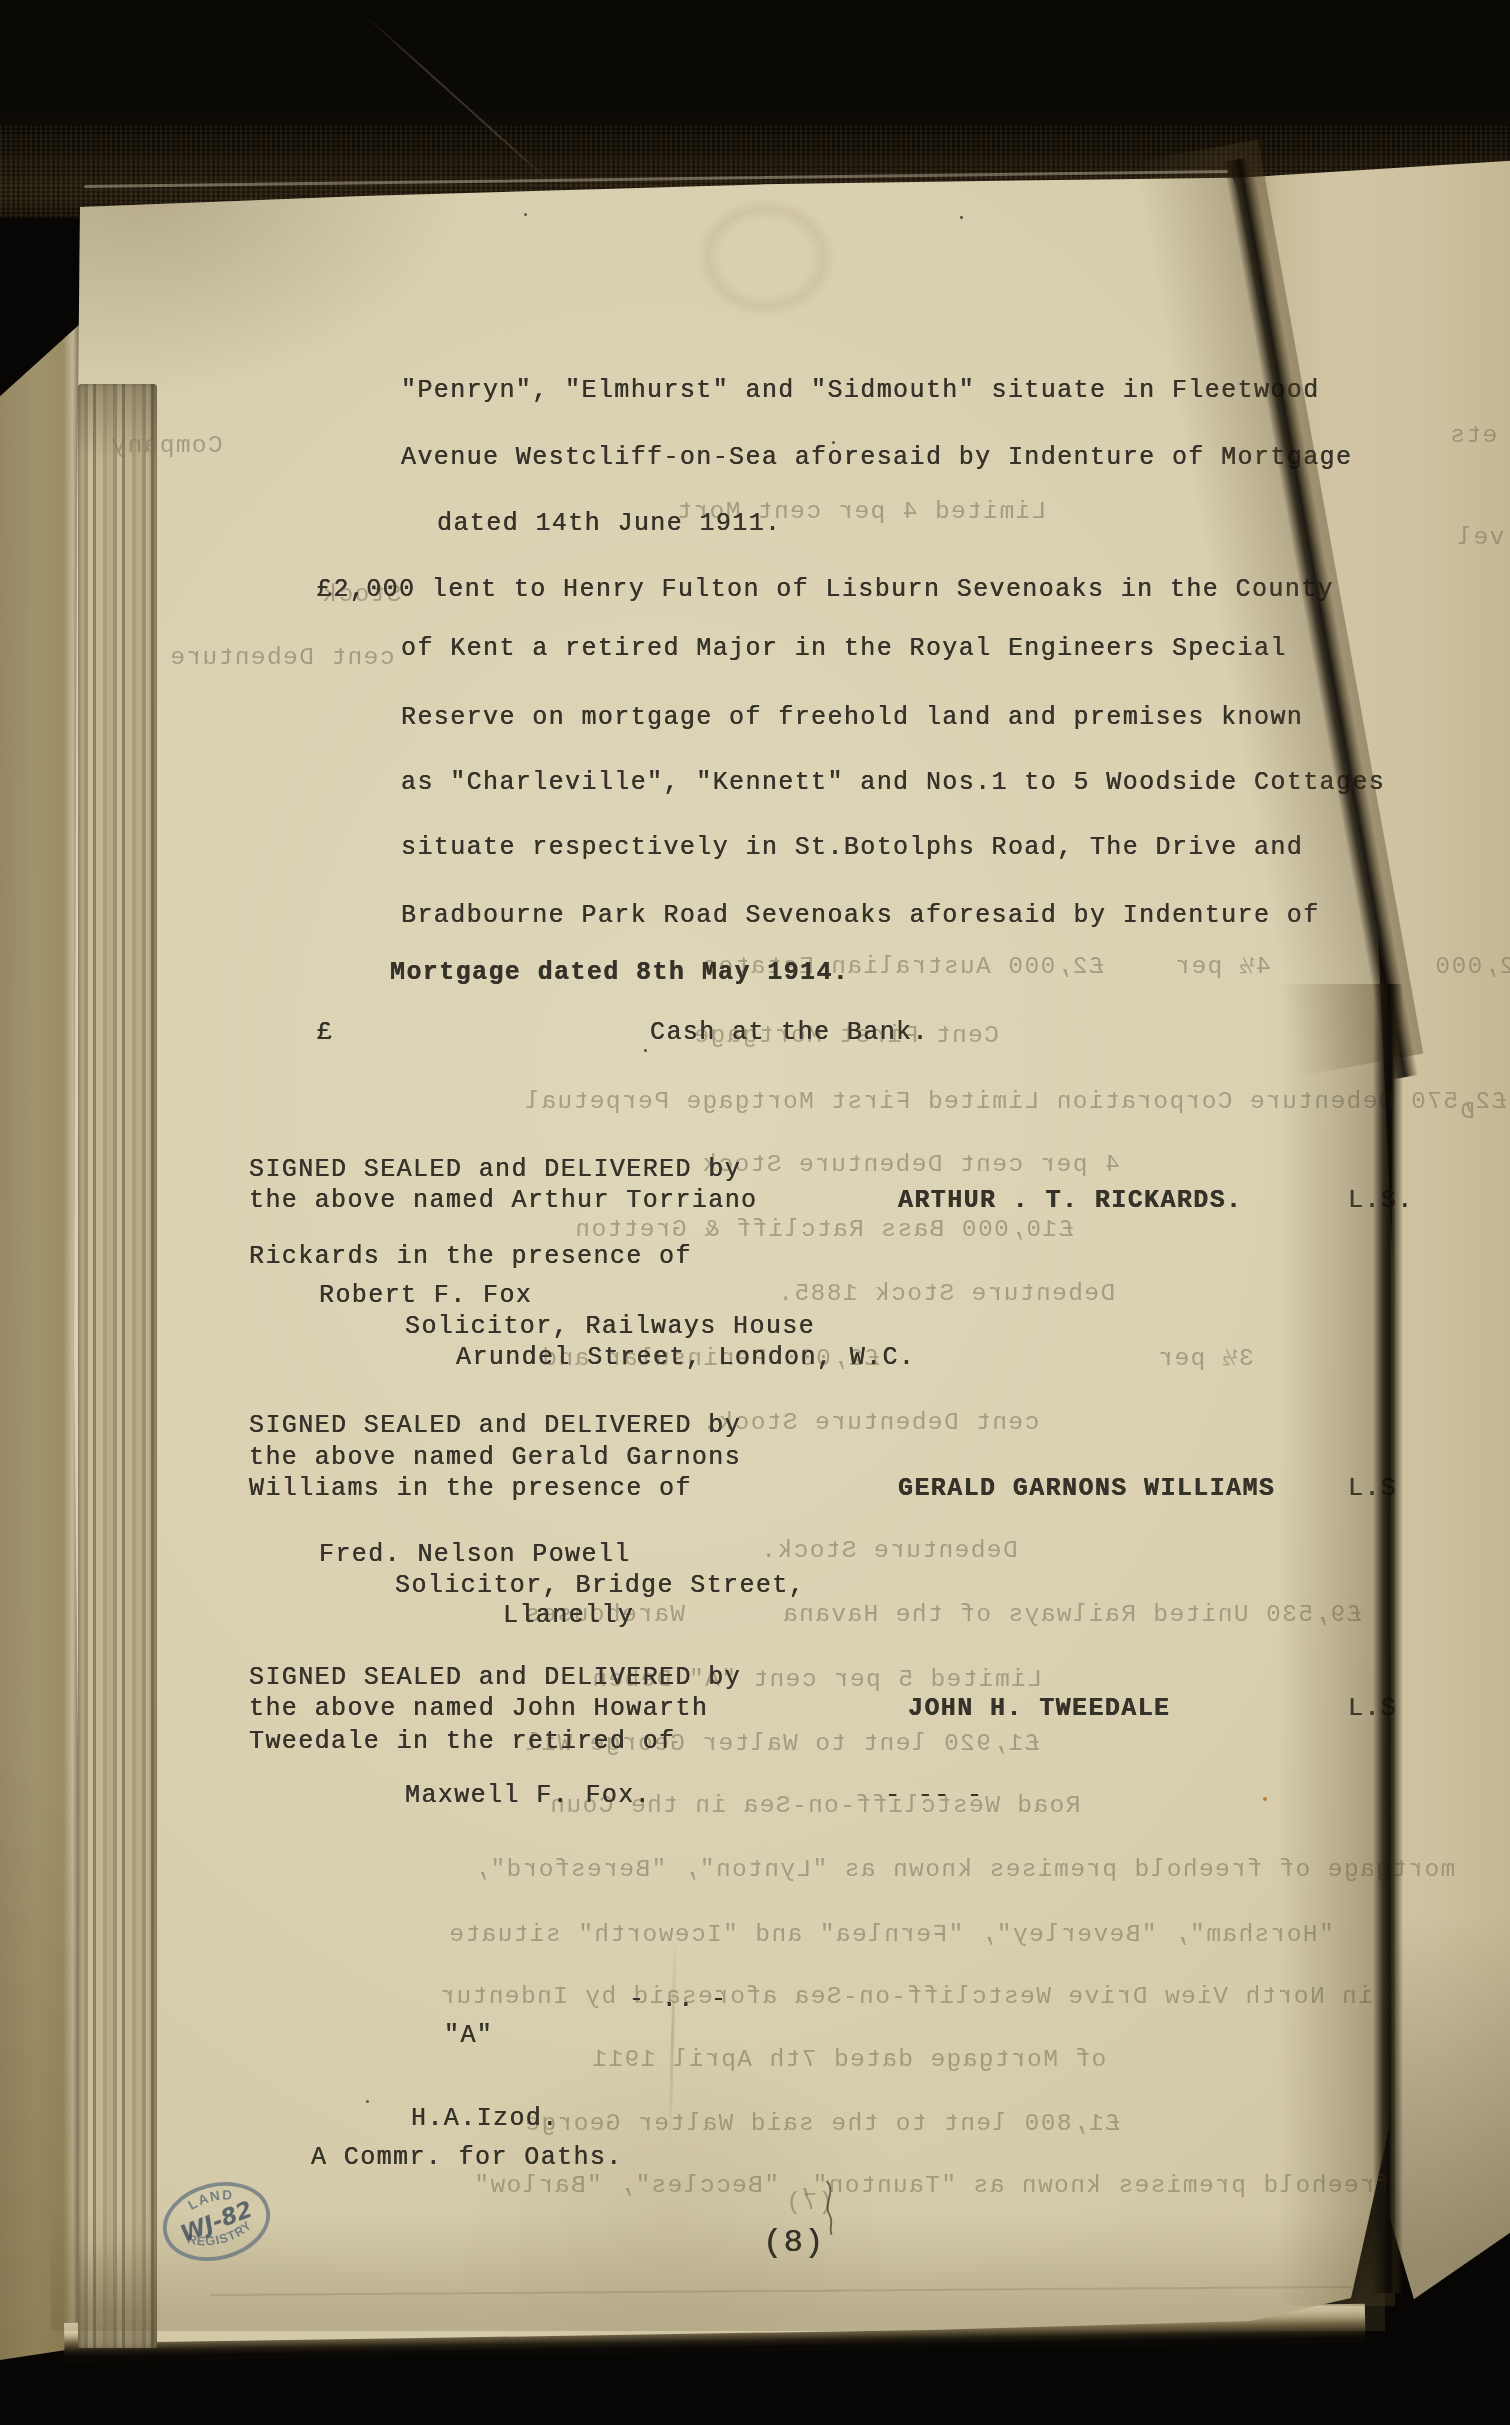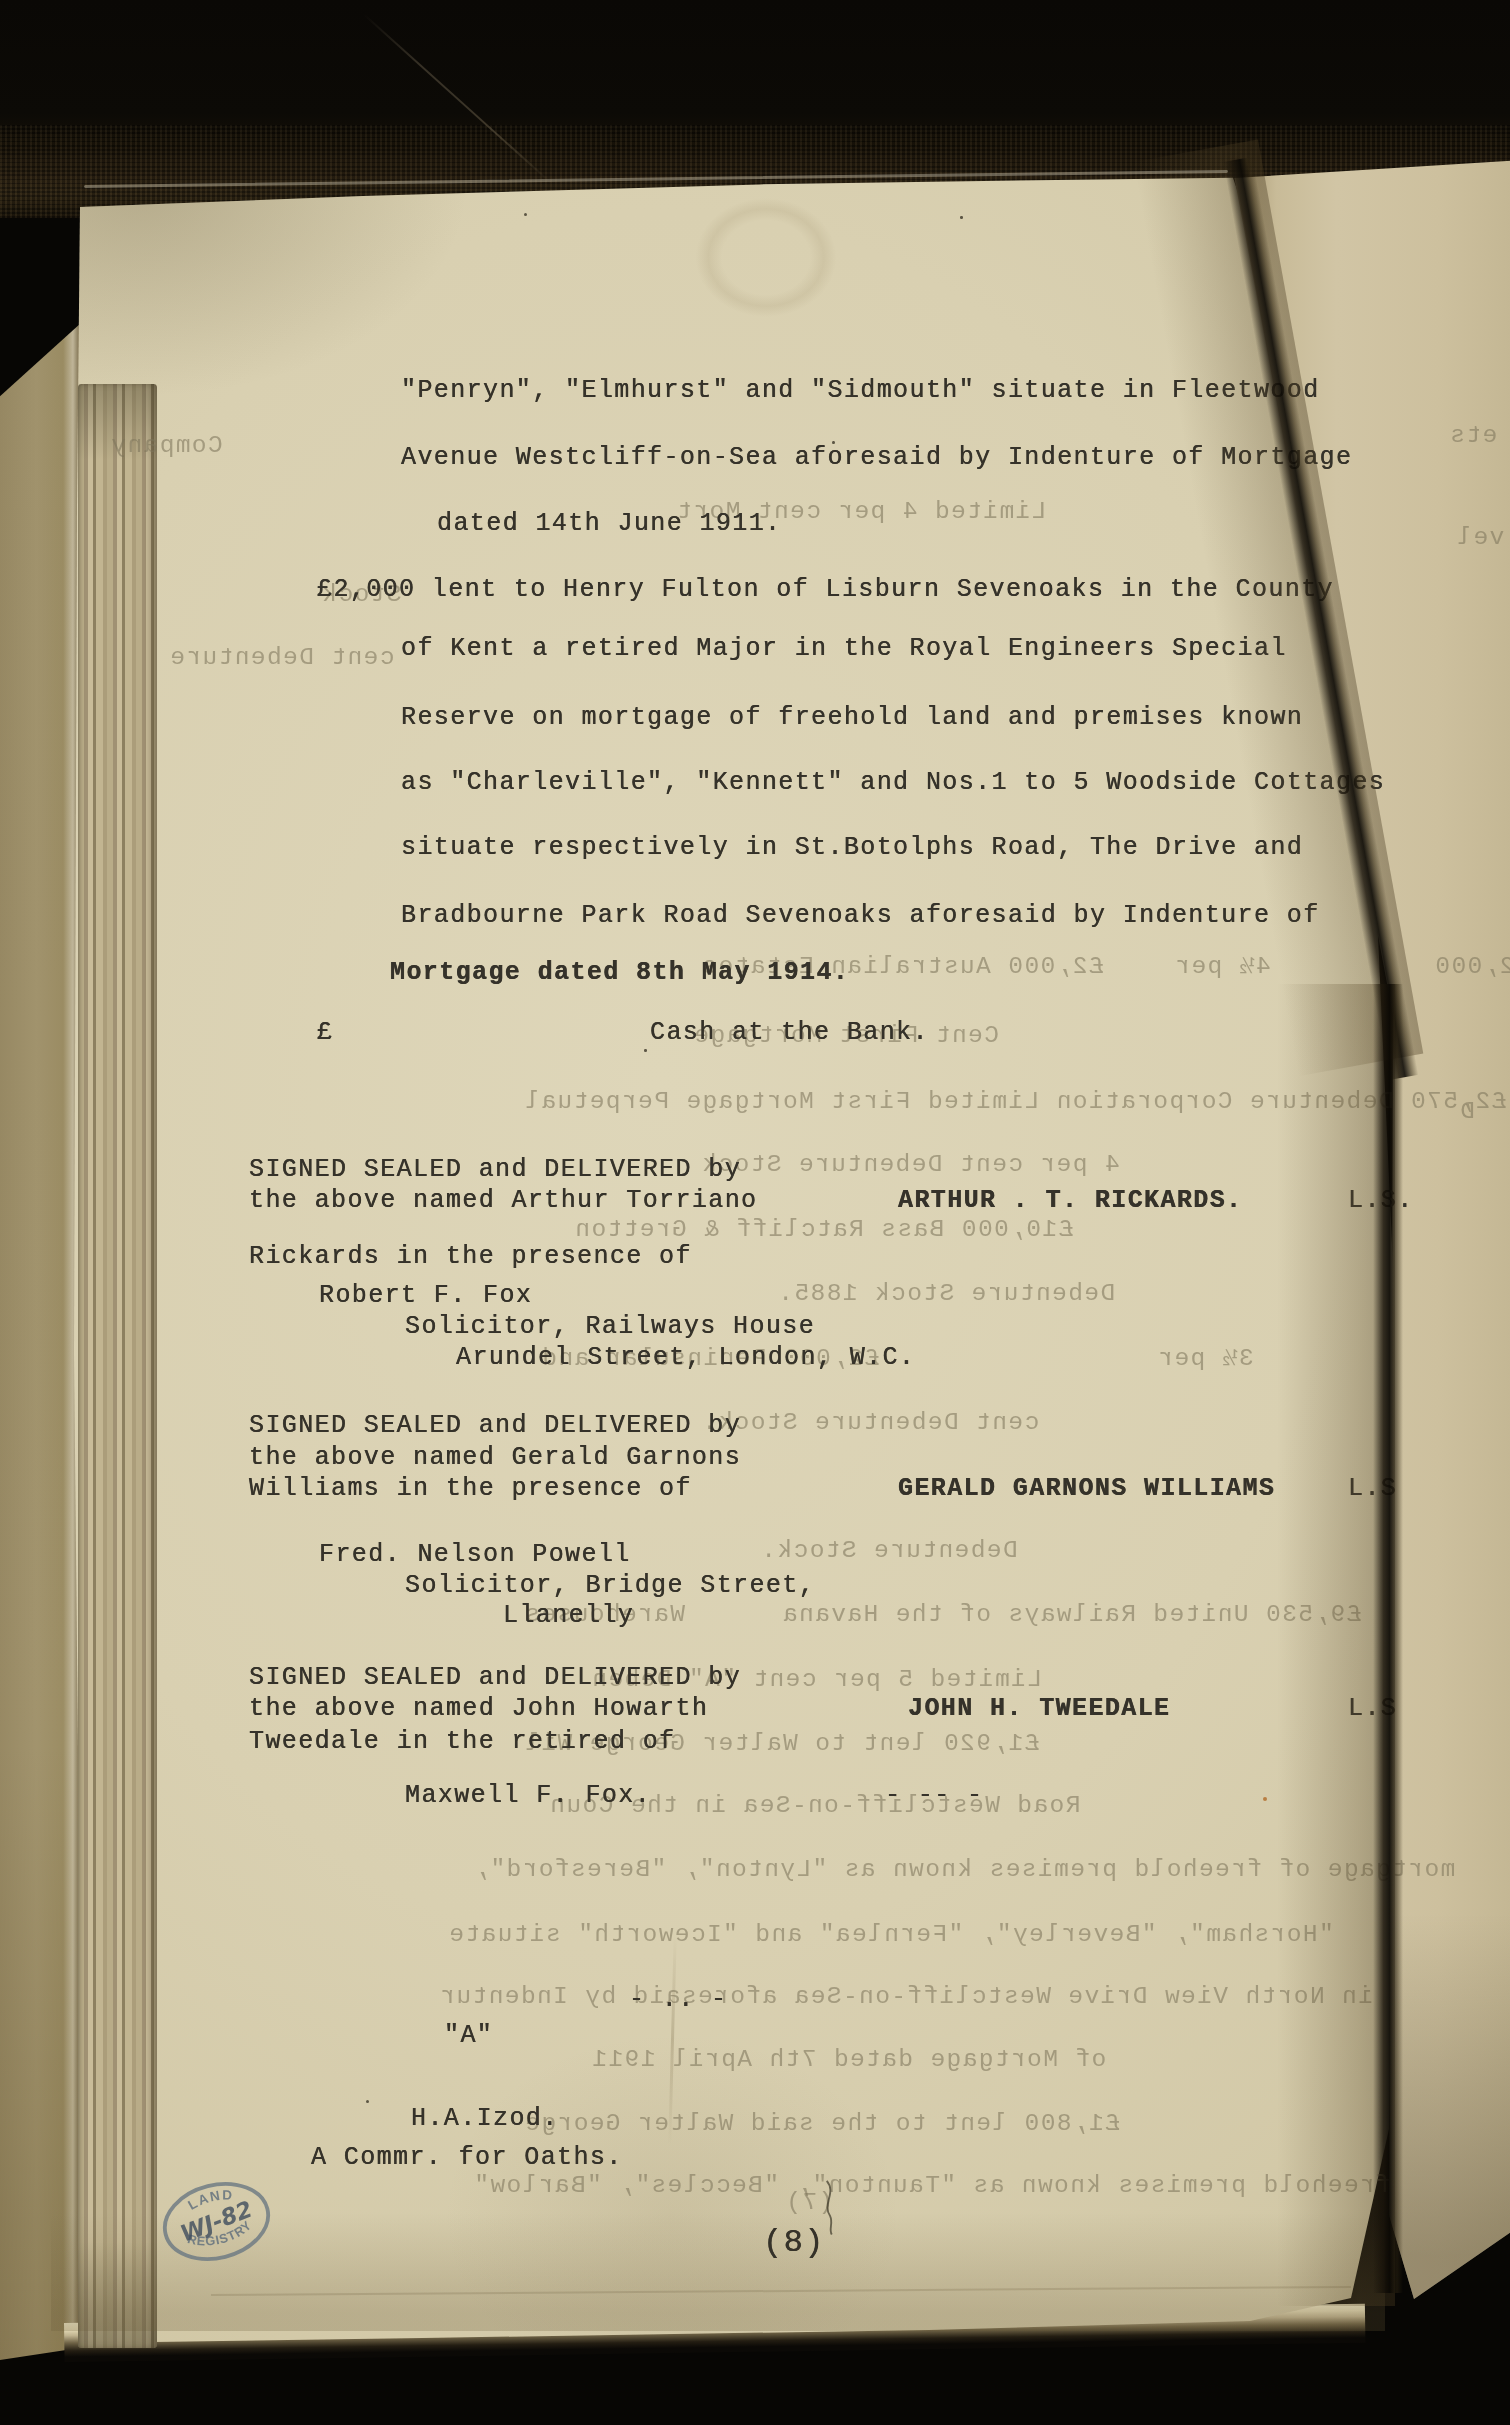--- a/index.html
+++ b/index.html
@@ -154,21 +154,21 @@
     <div class="tw" style="left: 1348px; top: 1187px;">L.S.</div>
     <div class="tw" style="left: 319px; top: 1282px;">Robert F. Fox</div>
     <div class="tw" style="left: 405px; top: 1313px;">Solicitor, Railways House</div>
     <div class="tw" style="left: 456px; top: 1344px;">Arundel Street, London, W.C.</div>
     <div class="tw" style="left: 249px; top: 1412px;">SIGNED SEALED and DELIVERED by</div>
     <div class="tw" style="left: 249px; top: 1444px;">the above named Gerald Garnons</div>
     <div class="tw" style="left: 249px; top: 1475px;">Williams in the presence of</div>
     <div class="tw" style="left: 898px; top: 1475px; font-weight: 600;">GERALD GARNONS WILLIAMS</div>
     <div class="tw" style="left: 1348px; top: 1475px;">L.S</div>
     <div class="tw" style="left: 319px; top: 1541px;">Fred. Nelson Powell</div>
-    <div class="tw" style="left: 405px; top: 1572px;">Solicitor, Bridge Street,</div>
+    <div class="tw" style="left: 395px; top: 1572px;">Solicitor, Bridge Street,</div>
     <div class="tw" style="left: 503px; top: 1602px;">Llanelly</div>
     <div class="tw" style="left: 249px; top: 1664px;">SIGNED SEALED and DELIVERED by</div>
     <div class="tw" style="left: 249px; top: 1695px;">the above named John Howarth</div>
     <div class="tw" style="left: 249px; top: 1728px;">Tweedale in the retired of</div>
     <div class="tw" style="left: 908px; top: 1695px; font-weight: 600;">JOHN H. TWEEDALE</div>
     <div class="tw" style="left: 1348px; top: 1695px;">L.S</div>
     <div class="tw" style="left: 405px; top: 1782px;">Maxwell F. Fox.</div>
     <div class="tw" style="left: 885px; top: 1782px;">- -- -</div>
     <div class="tw" style="left: 629px; top: 1986px;">- .. -</div>
     <div class="tw" style="left: 444px; top: 2022px;">"A"</div>

